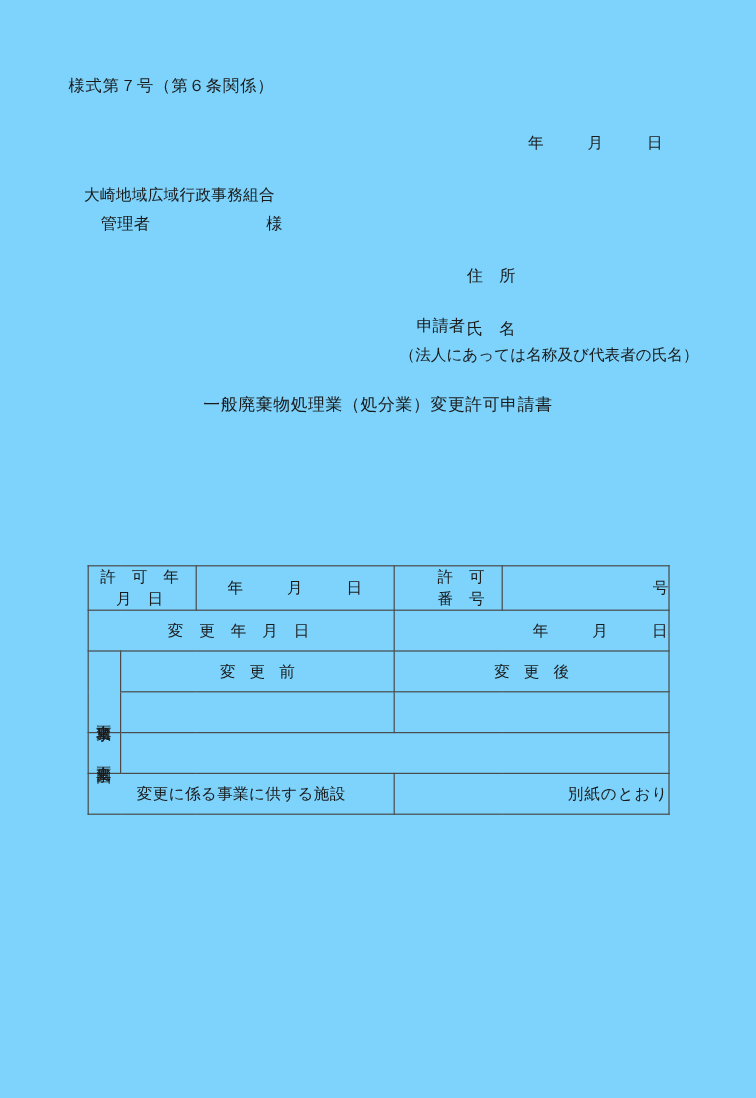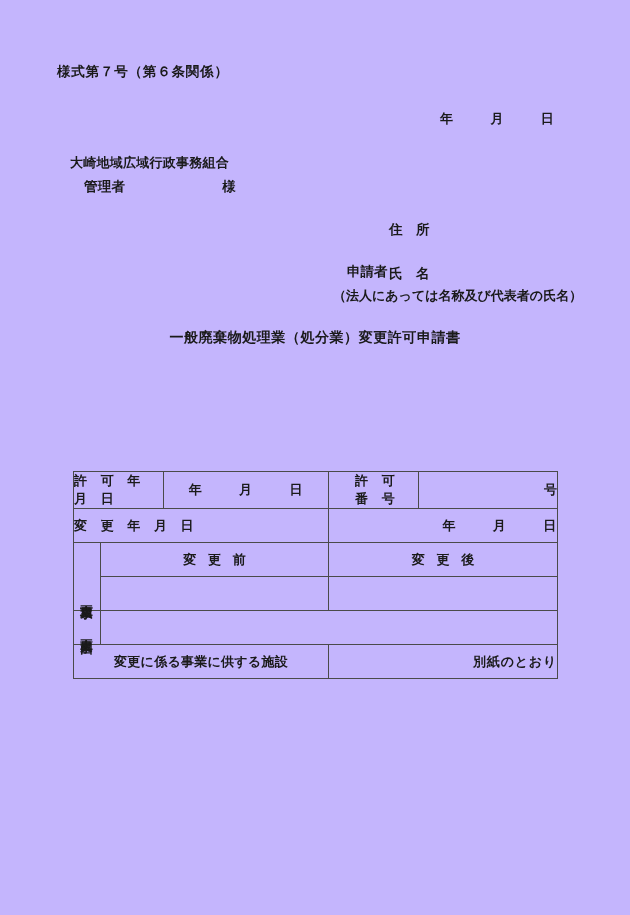--- a/index.html
+++ b/index.html
@@ -13,22 +13,21 @@
     position: relative;
     font-family: "DejaVu Serif", "Liberation Serif", serif;
     color: #1a1a1a;
     background: #fdfdfd;
     overflow: hidden;
   }
 
   .page {
     position: absolute;
     inset: 0;
-    background: #c4b5fd;
-    font-weight: bold;
+    background: #7dd3fc;
   }
 
   
   .abs { position: absolute; white-space: nowrap; }
 
   
   #form-number {
     left: 57px;
     top: 63px;
     font-size: 13.5px;
@@ -121,21 +120,21 @@
   }
   #form-table td {
     border: 1px solid #4a4a4a;
     padding: 0;
     vertical-align: middle;
     height: 33px;
   }
   .cell-pad { padding: 0 10px; }
 
   .c-label {
-    text-align: left;
+    text-align: center;
     padding-left: 12px;
     letter-spacing: 0.35em;
     margin-left: 28px;
   }
   .c-center { text-align: center; }
   .c-right  { text-align: right; padding-right: 14px; }
 
   .ymd { letter-spacing: 0.06em; }
   .ymd .gap { display: inline-block; width: 26px; }
 

